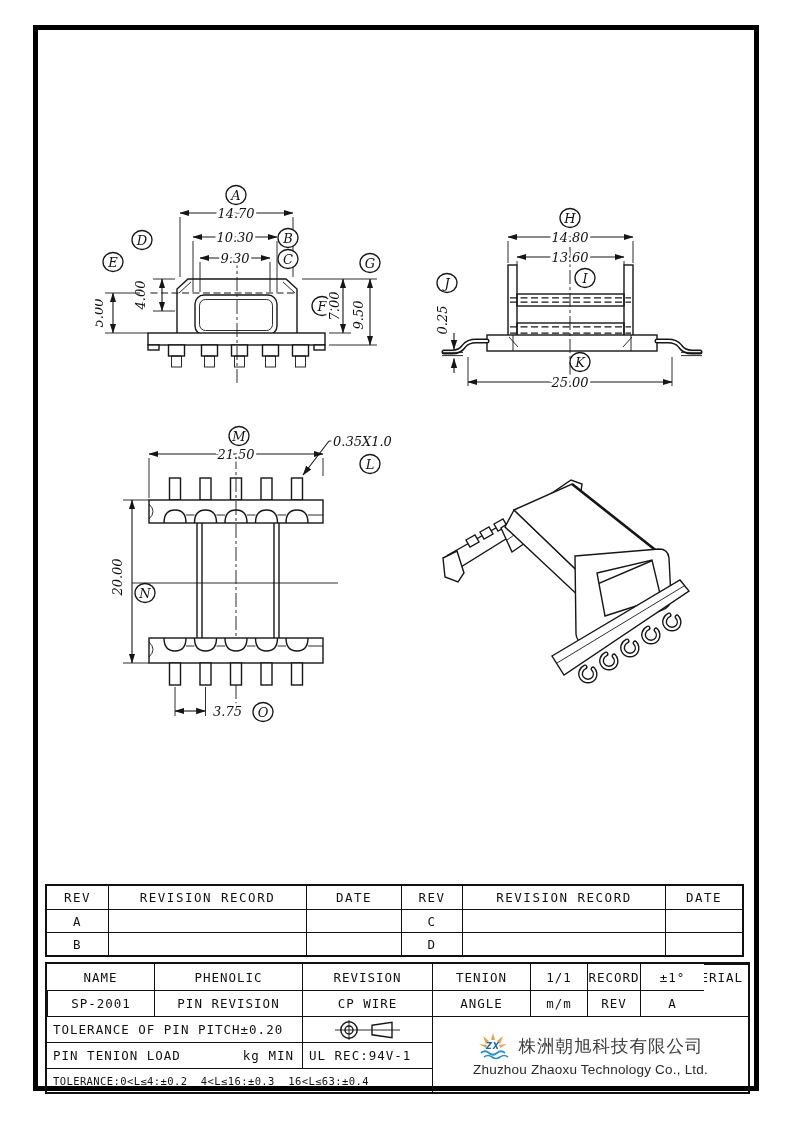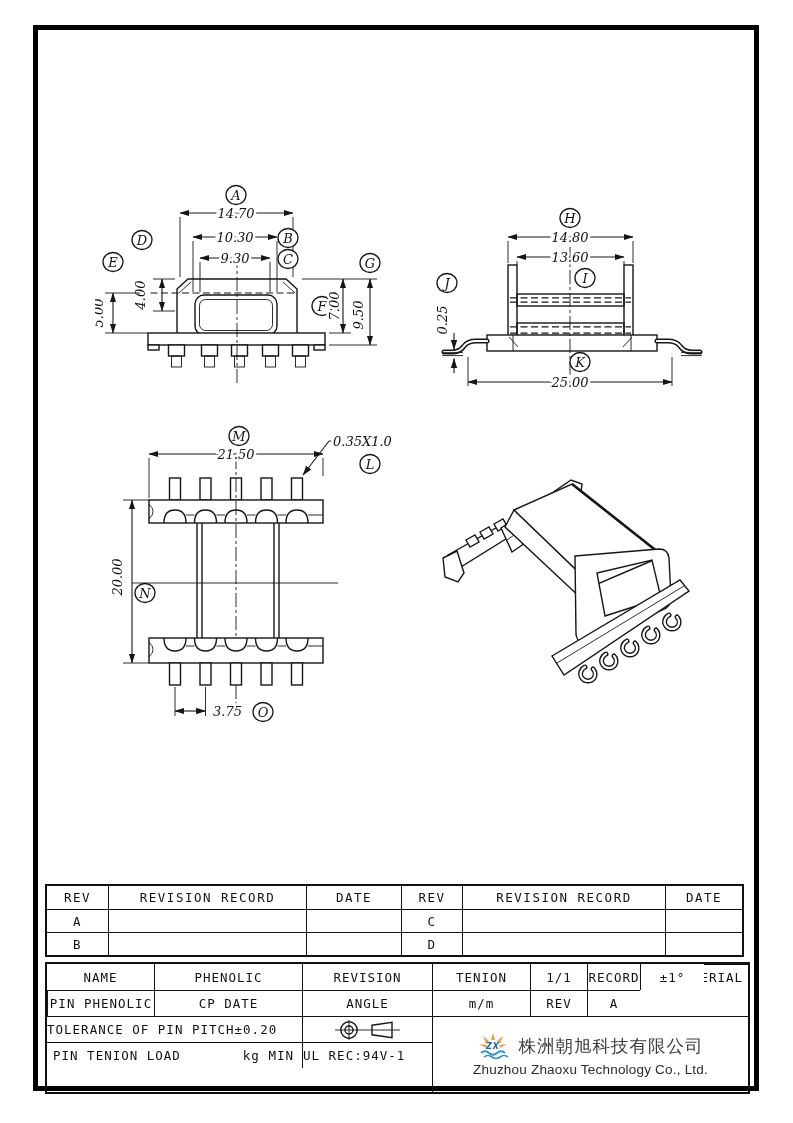--- a/index.html
+++ b/index.html
@@ -31,21 +31,21 @@
   .revtbl .c.fc{border-left:none;}
   .revtbl .c.fr{border-top:none;}
   .tblock{position:absolute;left:45px;top:962px;
           display:grid;grid-template-columns:107px 148px 130px 98px 57px 53px 64px 44px;
           grid-template-rows:26px 26px 26px 26px 24px;border:2.5px solid #111;}
   .tblock .c{border-left:1.6px solid #111;border-top:1.6px solid #111;
              display:flex;align-items:center;justify-content:center;
              font-size:12.5px;letter-spacing:1px;overflow:hidden;white-space:pre;}
   .tblock .c.fc{border-left:none;}
   .tblock .c.fr{border-top:none;text-align:right;}
-  .tblock .left{justify-content:flex-start;}
+  .tblock .left{justify-content:flex-start;padding-left:6px;}
   .tblock .between{justify-content:space-between;padding:0 8px 0 6px;}
   .tol5{font-size:10.5px !important;letter-spacing:0.4px !important;}
   .company{flex-direction:column;justify-content:center;gap:2px;}
   .co-row{display:flex;align-items:center;gap:7px;}
   .co-cn{font-size:17.5px;letter-spacing:1px;color:#3c3c3c;font-family:"DejaVu Sans","Liberation Sans",sans-serif;}
   .co-en{font-size:13.5px;color:#2b2b2b;letter-spacing:0.2px;font-family:"Liberation Sans",sans-serif;}
   .vsvg{position:absolute;}
 </style>
 </head>
 <body>
@@ -354,22 +354,23 @@
 
     <div class="c fc fr">NAME</div>
     <div class="c fr">PHENOLIC</div>
     <div class="c fr">REVISION</div>
     <div class="c fr">TENION</div>
     <div class="c fr">1/1</div>
     <div class="c fr">RECORD</div>
     <div class="c fr">±1°</div>
 
     <div class="c fc">MATERIAL NO.</div>
-    <div class="c">PIN PHENOLIC</div>
-    <div class="c">CP DATE</div>
+    <div class="c">SP-2001</div>
+    <div class="c">PIN REVISION</div>
+    <div class="c">CP WIRE</div>
     <div class="c">ANGLE</div>
     <div class="c">m/m</div>
     <div class="c">REV</div>
     <div class="c">A</div>
 
     <div class="c fc left" style="grid-column:1/3">TOLERANCE OF PIN PITCH±0.20</div>
     <div class="c" style="grid-column:3/4">
       <svg width="68" height="22" viewBox="0 0 68 22">
         <line class="thin" x1="1" y1="11" x2="66" y2="11"></line>
         <line class="thin" x1="15" y1="1" x2="15" y2="21"></line>
@@ -397,14 +398,15 @@
           <text x="15" y="17" text-anchor="middle" style="font:italic bold 8px 'DejaVu Sans',sans-serif;fill:#1565a8">ZX</text>
           <path d="M3,21 q4,-3.5 8,0 t8,0 t8,0" stroke="#2a8fc7" stroke-width="1.8" fill="none"></path>
           <path d="M6,25 q4,-3 8,0 t8,0 t8,0" stroke="#2a8fc7" stroke-width="1.6" fill="none"></path>
         </svg>
         <span class="co-cn">株洲朝旭科技有限公司</span>
       </div>
       <span class="co-en">Zhuzhou Zhaoxu Technology Co., Ltd.</span>
     </div>
     <div class="c left" style="grid-column:3/4;grid-row:4/5">UL REC:94V-1</div>
 
+    <div class="c fc left tol5" style="grid-column:1/4;grid-row:5/6">TOLERANCE:0&lt;L≤4:±0.2  4&lt;L≤16:±0.3  16&lt;L≤63:±0.4</div>
   </div>
 </div>
 
 </body></html>

